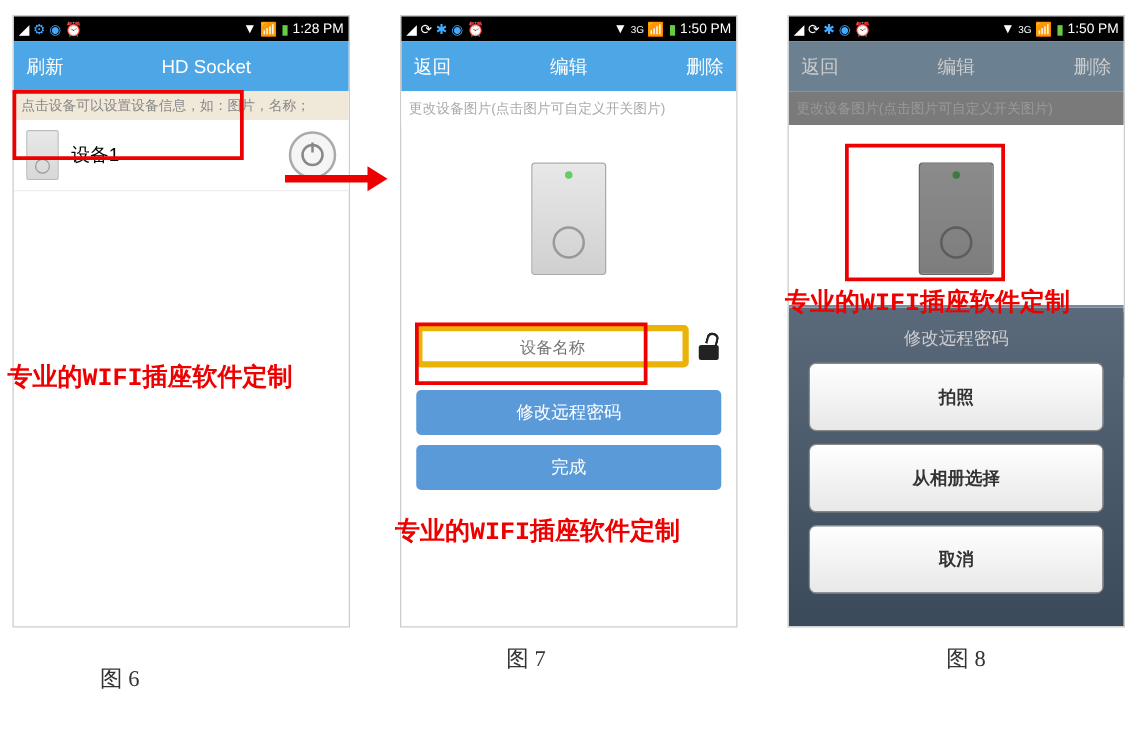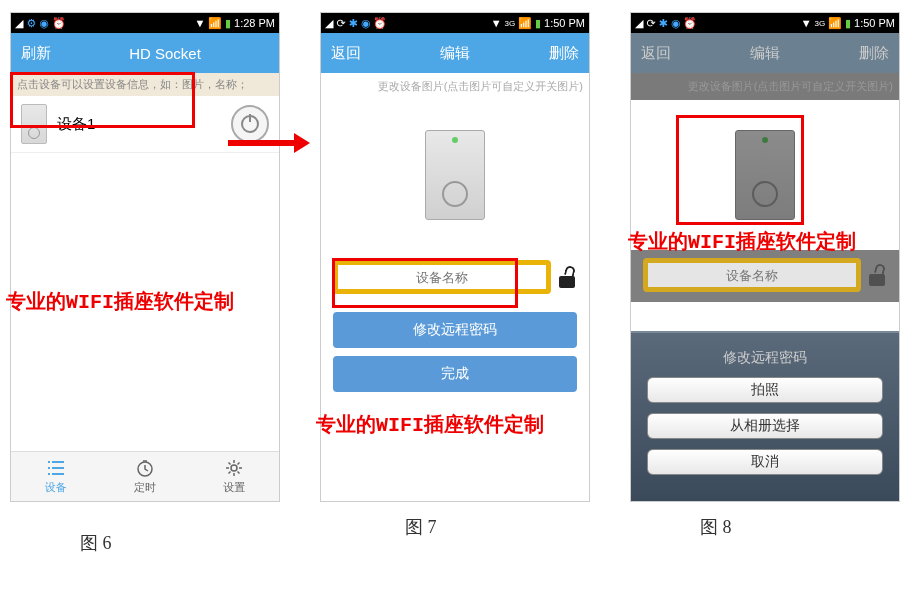--- a/index.html
+++ b/index.html
@@ -11,21 +11,21 @@
     .phone3 { left: 630px; top: 12px; height: 490px; }
     
     .statusbar { background: #000; height: 20px; display: flex; align-items: center; justify-content: space-between; padding: 0 4px; color: #fff; font-size: 11px; }
     .status-left { display: flex; gap: 3px; align-items: center; }
     .status-right { display: flex; gap: 3px; align-items: center; }
     
     .topbar { background: #4da6e5; height: 40px; display: flex; align-items: center; justify-content: space-between; padding: 0 10px; color: #fff; font-size: 15px; }
     .topbar.dimmed { background: #6b8090; color: #ccc; }
     
     .hint-text { background: #f0e8d8; padding: 4px 6px; font-size: 11px; color: #888; }
-    .hint-text2 { background: #fff; padding: 6px; font-size: 11px; color: #aaa; text-align: right; }
+    .hint-text2 { background: #fff; padding: 6px; font-size: 11px; color: #aaa; }
     .hint-text2.dimmed { background: #7a7a7a; color: #999; }
     
     .device-row { background: #fff; padding: 10px; display: flex; align-items: center; justify-content: space-between; height: 56px; }
     .device-left { display: flex; align-items: center; gap: 10px; }
     .device-img { width: 26px; height: 40px; background: linear-gradient(#e8e8e8,#d8d8d8); border: 1px solid #bbb; border-radius: 2px; position: relative; }
     .device-img::after { content: ''; position: absolute; bottom: 4px; left: 50%; transform: translateX(-50%); width: 10px; height: 10px; border: 1px solid #999; border-radius: 50%; }
     .power-btn { width: 38px; height: 38px; border: 2px solid #aaa; border-radius: 50%; display: flex; align-items: center; justify-content: center; background: #f5f5f5; }
     .power-icon { width: 18px; height: 18px; border: 2px solid #888; border-radius: 50%; position: relative; }
     .power-icon::after { content: ''; position: absolute; top: -3px; left: 50%; transform: translateX(-50%); width: 2px; height: 8px; background: #888; }
     
@@ -41,21 +41,21 @@
     .name-input-row { display: flex; align-items: center; gap: 8px; padding: 0 12px 10px; margin-top: 40px; }
     .name-input { flex: 1; height: 34px; border: 5px solid #eab308; border-radius: 4px; text-align: center; font-size: 13px; color: #aaa; background: #fff; }
     .lock-icon { width: 18px; height: 22px; position: relative; }
     .lock-body { width: 16px; height: 12px; background: #222; border-radius: 2px; position: absolute; bottom: 0; }
     .lock-shackle { width: 10px; height: 10px; border: 2px solid #222; border-bottom: none; border-radius: 6px 6px 0 0; position: absolute; top: 0; left: 6px; transform: rotate(15deg); }
     
     .btn-blue { background: #5a9ad8; color: #fff; height: 36px; margin: 8px 12px; border-radius: 4px; display: flex; align-items: center; justify-content: center; font-size: 14px; }
     
     .action-sheet { position: absolute; bottom: 0; left: 0; right: 0; background: linear-gradient(#5a6a7a, #3a4a5a); padding: 16px 12px; border-top: 2px solid #7a8a9a; }
     .sheet-title { color: #ccc; text-align: center; font-size: 14px; margin-bottom: 2px; }
-    .sheet-btn { background: linear-gradient(#fff,#e8e8e8); height: 26px; margin: 10px 4px; border-radius: 6px; display: flex; align-items: center; justify-content: center; font-size: 14px; font-weight: normal; color: #333; border: 1px solid #888; }
+    .sheet-btn { background: linear-gradient(#fff,#e8e8e8); height: 55px; margin: 10px 4px; border-radius: 6px; display: flex; align-items: center; justify-content: center; font-size: 14px; font-weight: bold; color: #333; border: 1px solid #888; }
     
     .red-box { position: absolute; border: 3px solid #e00; pointer-events: none; }
     .red-text { position: absolute; color: #e00; font-weight: bold; font-size: 20px; font-family: Liberation Mono, monospace; }
     
     .arrow { position: absolute; color: #e00; }
     .arrow-line { width: 68px; height: 6px; background: #e00; }
     .arrow-head { width: 0; height: 0; border-left: 16px solid #e00; border-top: 10px solid transparent; border-bottom: 10px solid transparent; position: absolute; right: -14px; top: -7px; }
     
     .caption { position: absolute; font-size: 18px; color: #333; font-family: "SimSun", serif; }
     
@@ -89,43 +89,20 @@
     <div class="device-left">
       <div class="device-img"></div>
       <span style="font-size:15px">设备1</span>
     </div>
     <div class="power-btn">
       <div class="power-icon"></div>
     </div>
   </div>
   <div style="border-top:1px solid #eee"></div>
 
-  <div class="bottom-tabs">
-    <div class="tab active">
-      <svg class="tab-ico" viewBox="0 0 20 20">
-          <path d="M2 4h2M6 4h12M2 10h2M6 10h12M2 16h2M6 16h12" stroke="#4da6e5" stroke-width="2"></path>
-        </svg>
-      <span>设备</span>
-    </div>
-    <div class="tab">
-      <svg class="tab-ico" viewBox="0 0 20 20">
-          <circle cx="10" cy="11" r="7" fill="none" stroke="#666" stroke-width="1.5"></circle>
-          <path d="M10 7v4l3 2" stroke="#666" stroke-width="1.5" fill="none"></path>
-          <path d="M8 3h4" stroke="#666" stroke-width="1.5"></path>
-        </svg>
-      <span>定时</span>
-    </div>
-    <div class="tab">
-      <svg class="tab-ico" viewBox="0 0 20 20">
-          <circle cx="10" cy="10" r="3" fill="none" stroke="#666" stroke-width="1.5"></circle>
-          <path d="M10 2v3M10 15v3M2 10h3M15 10h3M4.5 4.5l2 2M13.5 13.5l2 2M4.5 15.5l2-2M13.5 6.5l2-2" stroke="#666" stroke-width="1.5"></path>
-        </svg>
-      <span>设置</span>
-    </div>
-  </div>
 </div>
 
 <div class="phone phone2">
   <div class="statusbar">
     <div class="status-left">
       <span>◢</span>
       <span>⟳</span>
       <span style="color:#4af">✱</span>
       <span style="color:#4af">◉</span>
       <span>⏰</span>
@@ -207,13 +184,13 @@
 </div>
 
 <div class="red-box" style="left:332px; top:258px; width:186px; height:50px;"></div>
 <div class="red-text" style="left:316px; top:411px;">专业的WIFI插座软件定制</div>
 
 <div class="red-box" style="left:676px; top:115px; width:128px; height:110px;"></div>
 <div class="red-text" style="left:628px; top:228px;">专业的WIFI插座软件定制</div>
 
 <div class="caption" style="left:80px; top:531px;">图 6</div>
 <div class="caption" style="left:405px; top:515px;">图 7</div>
-<div class="caption" style="left:700px; top:515px;">图 8</div>
+<div class="caption" style="left:757px; top:515px;">图 8</div>
 
 </body></html>

